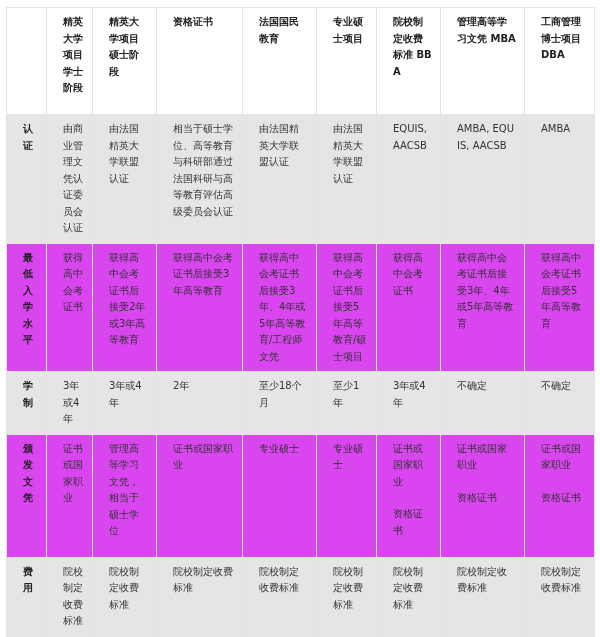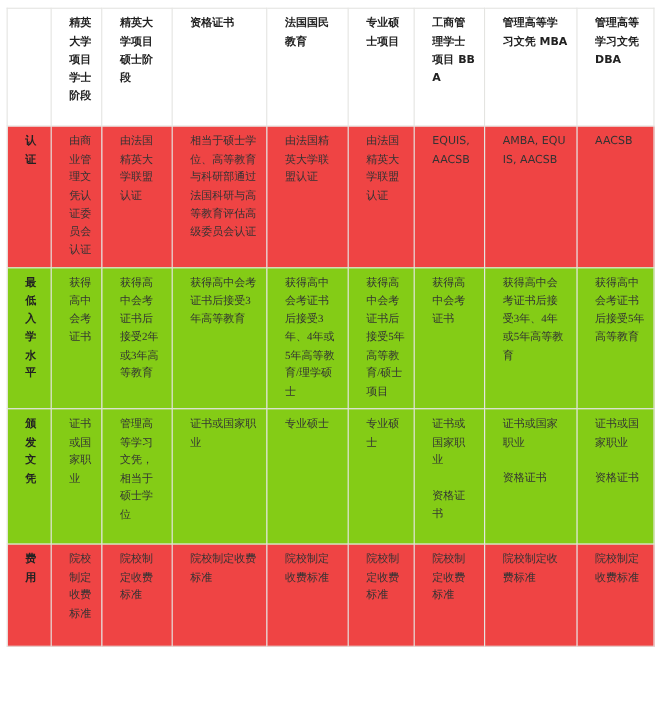--- a/index.html
+++ b/index.html
@@ -14,22 +14,22 @@
     border: 1px solid #e4e4e1;
     vertical-align: top;
     padding: 6px 8px 6px 16px;
     font-size: 10px;
     line-height: 16.5px;
     text-align: left;
     word-break: break-all;
   }
   table.cmp th { font-weight: bold; color: #222222; }
   table.cmp td.rowhead { font-weight: bold; color: #222222; }
-  tr.alt td { background: #ef4444; }
-  tr.white td { background: #84cc16; font-family: Liberation Serif, serif; }
+  tr.alt td { background: #e5e5e5; }
+  tr.white td { background: #d946ef; }
   .para { display: block; }
   .para + .para { margin-top: 16px; }
   tr.r0 { height: 107px; }
   tr.r1 { height: 118px; }
   tr.r2 { height: 124px; }
   tr.r3 { height: 58px; }
   tr.r4 { height: 123px; }
   tr.r5 { height: 93px; }
 </style>
 </head>
@@ -48,47 +48,58 @@
     <col style="width:70px">
   </colgroup>
   <thead>
     <tr class="r0 white">
       <th></th>
       <th>精英大学项目学士阶段</th>
       <th>精英大学项目硕士阶段</th>
       <th>资格证书</th>
       <th>法国国民教育</th>
       <th>专业硕士项目</th>
-      <th>工商管理学士项目 BBA</th>
+      <th>院校制定收费标准 BBA</th>
       <th>管理高等学习文凭 MBA</th>
-      <th>管理高等学习文凭 DBA</th>
+      <th>工商管理博士项目 DBA</th>
     </tr>
   </thead>
   <tbody>
     <tr class="r1 alt">
       <td class="rowhead">认证</td>
       <td>由商业管理文凭认证委员会认证</td>
       <td>由法国精英大学联盟认证</td>
       <td>相当于硕士学位、高等教育与科研部通过法国科研与高等教育评估高级委员会认证</td>
       <td>由法国精英大学联盟认证</td>
       <td>由法国精英大学联盟认证</td>
       <td>EQUIS, AACSB</td>
       <td>AMBA, EQUIS, AACSB</td>
-      <td>AACSB</td>
+      <td>AMBA</td>
     </tr>
     <tr class="r2 white">
       <td class="rowhead">最低入学水平</td>
       <td>获得高中会考证书</td>
       <td>获得高中会考证书后接受2年或3年高等教育</td>
       <td>获得高中会考证书后接受3年高等教育</td>
-      <td>获得高中会考证书后接受3年、4年或5年高等教育/理学硕士</td>
+      <td>获得高中会考证书后接受3年、4年或5年高等教育/工程师文凭</td>
       <td>获得高中会考证书后接受5年高等教育/硕士项目</td>
       <td>获得高中会考证书</td>
       <td>获得高中会考证书后接受3年、4年或5年高等教育</td>
       <td>获得高中会考证书后接受5年高等教育</td>
+    </tr>
+    <tr class="r3 alt">
+      <td class="rowhead">学制</td>
+      <td>3年或4年</td>
+      <td>3年或4年</td>
+      <td>2年</td>
+      <td>至少18个月</td>
+      <td>至少1年</td>
+      <td>3年或4年</td>
+      <td>不确定</td>
+      <td>不确定</td>
     </tr>
     <tr class="r4 white">
       <td class="rowhead">颁发文凭</td>
       <td>证书或国家职业</td>
       <td>管理高等学习文凭，相当于硕士学位</td>
       <td>证书或国家职业</td>
       <td>专业硕士</td>
       <td>专业硕士</td>
       <td>
           <span class="para">证书或国家职业</span>

